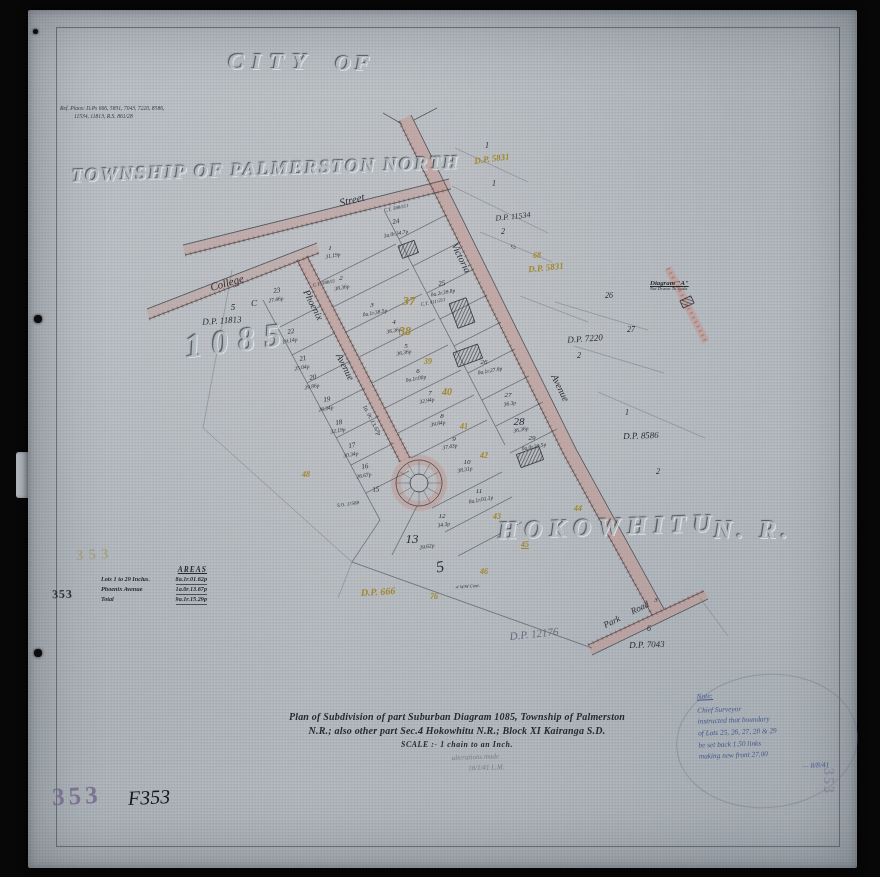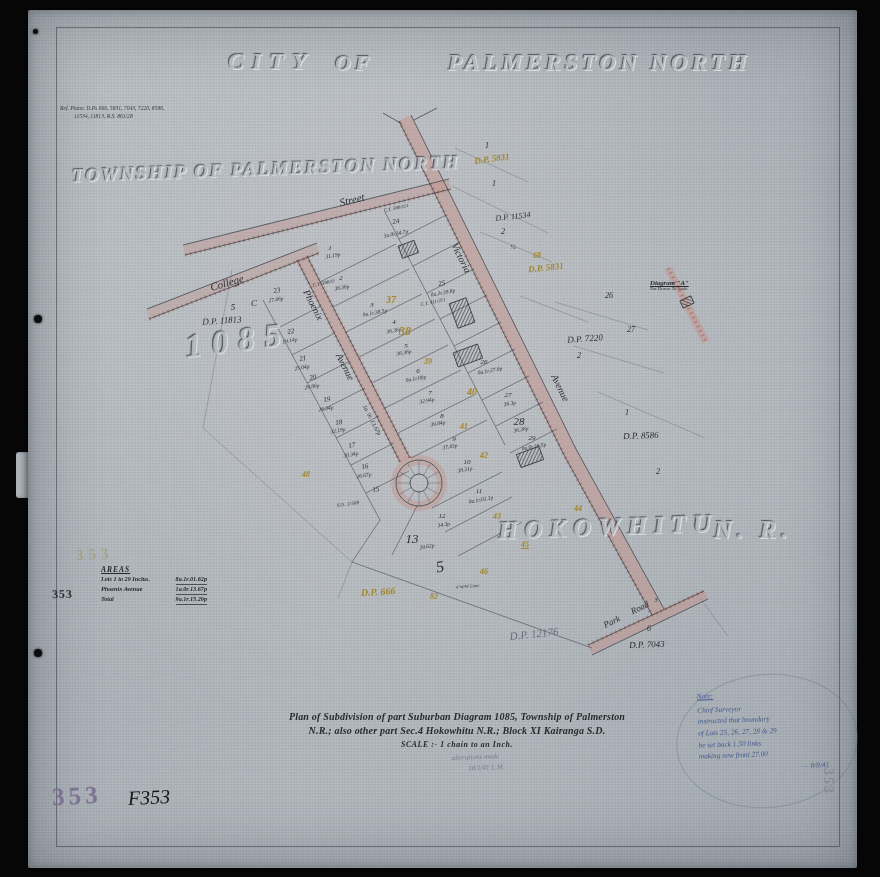--- a/index.html
+++ b/index.html
@@ -27,21 +27,21 @@
   .lab{position:absolute;white-space:nowrap;font-family:"Liberation Serif",serif;font-style:italic;line-height:1;}
   .ink{color:#2c2f35;}
   .yel{color:#a3872c;font-weight:bold;}
   .pen{color:rgba(72,82,100,.72);}
   .emboss{position:absolute;white-space:nowrap;font-family:"Liberation Serif",serif;font-style:italic;font-weight:bold;
     color:rgba(178,184,190,.95);
     text-shadow:1px 1px 0 rgba(228,232,235,.8), -1px -1px 1px rgba(55,60,66,.8);}
   .refnote{position:absolute;left:60px;top:104px;font-size:5.6px;font-style:italic;color:#3a3e44;line-height:1.5;}
   .refnote .l2{margin-left:14px;}
   .areas{position:absolute;left:101px;top:565px;width:106px;color:#26292e;font-style:italic;font-weight:bold;}
-  .areas-title{text-align:left;font-size:7.5px;text-decoration:underline;letter-spacing:1px;margin-bottom:1px;}
+  .areas-title{text-align:right;font-size:7.5px;text-decoration:underline;letter-spacing:1px;margin-bottom:1px;}
   .areas-row{display:flex;justify-content:space-between;font-size:6.2px;line-height:1.45;}
   .areas-val{border-bottom:.5px solid rgba(50,55,62,.8);}
   .titleblock{position:absolute;left:268px;top:710px;width:378px;text-align:center;color:#26292e;
     font-style:italic;font-weight:bold;}
   .tb-line{font-size:10px;line-height:1.35;letter-spacing:.2px;}
   .tb-surveyed{font-size:11px;margin-top:9px;word-spacing:5px;}
   .tb-scale{font-size:7.8px;margin-top:3px;letter-spacing:.6px;}
   .ellipse{position:absolute;left:676px;top:674px;width:180px;height:132px;border:1px solid rgba(100,110,130,.38);
     border-radius:50%;transform:rotate(-5deg);}
   .bluenote{position:absolute;left:698px;top:688px;width:150px;color:#46598c;font-size:7.3px;font-style:italic;
@@ -191,21 +191,20 @@
       <rect x="400" y="243" width="17" height="13" transform="rotate(-20 408 250)"></rect>
       <rect x="453" y="300" width="18" height="26" transform="rotate(-20 462 313)"></rect>
       <rect x="455" y="348" width="26" height="15" transform="rotate(-20 468 356)"></rect>
       <rect x="518" y="450" width="24" height="14" transform="rotate(-20 530 457)"></rect>
       <rect x="683" y="296" width="8" height="12" transform="rotate(65 687 302)"></rect>
     </g>
   </svg>
 
   <div class="emboss" style="left:228px;top:48px;font-size:24px;letter-spacing:8px;">CITY</div>
   <div class="emboss" style="left:335px;top:50px;font-size:22px;letter-spacing:4px;">OF</div>
-  <div class="emboss" style="left:448px;top:50px;font-size:23px;letter-spacing:4px;">PALMERSTON NORTH</div>
   <div class="emboss" style="left:72px;top:158px;font-size:19px;letter-spacing:2px;transform:rotate(-2deg);">TOWNSHIP OF PALMERSTON NORTH</div>
   <div class="emboss" style="left:185px;top:322px;font-size:33px;letter-spacing:10px;transform:rotate(-7deg);">1085</div>
   <div class="emboss" style="left:498px;top:513px;font-size:25px;letter-spacing:7px;transform:rotate(-2deg);">HOKOWHITU</div>
   <div class="emboss" style="left:714px;top:516px;font-size:25px;letter-spacing:5px;">N. R.</div>
 
   <div class="refnote">
     <div class="l1">Ref. Plans: D.Ps 666, 5831, 7043, 7220, 8586,</div>
     <div class="l2">11534, 11813,  R.S. 861/28</div>
   </div>
 
@@ -298,31 +297,31 @@
       <span class="lab ink" style="left: 412px; top: 538px; font-size: 13px; transform: translate(-50%, -50%) rotate(0deg);">13</span>
       <span class="lab ink" style="left: 427px; top: 547px; font-size: 5.5px; transform: translate(-50%, -50%) rotate(-10deg);">29.62p</span>
       <span class="lab ink" style="left: 484px; top: 362px; font-size: 7px; transform: translate(-50%, -50%) rotate(0deg);">26</span>
       <span class="lab ink" style="left: 490px; top: 371px; font-size: 5.5px; transform: translate(-50%, -50%) rotate(-10deg);">0a.1r.27.9p</span>
       <span class="lab ink" style="left: 508px; top: 395px; font-size: 7px; transform: translate(-50%, -50%) rotate(0deg);">27</span>
       <span class="lab ink" style="left: 510px; top: 404px; font-size: 5.5px; transform: translate(-50%, -50%) rotate(-10deg);">36.3p</span>
       <span class="lab ink" style="left: 519px; top: 421px; font-size: 11px; transform: translate(-50%, -50%) rotate(0deg);">28</span>
       <span class="lab ink" style="left: 521px; top: 430px; font-size: 5.5px; transform: translate(-50%, -50%) rotate(-10deg);">36.36p</span>
       <span class="lab ink" style="left: 532px; top: 438px; font-size: 7px; transform: translate(-50%, -50%) rotate(0deg);">29</span>
       <span class="lab ink" style="left: 534px; top: 447px; font-size: 5.5px; transform: translate(-50%, -50%) rotate(-10deg);">0a.0r.39.5p</span>
-      <span class="lab yel" style="left: 391px; top: 300px; font-size: 10px; transform: translate(-50%, -50%) rotate(0deg); text-align: center;">37</span>
+      <span class="lab yel" style="left: 409px; top: 300px; font-size: 13px; transform: translate(-50%, -50%) rotate(0deg); text-align: center;">37</span>
       <span class="lab yel" style="left: 405px; top: 331px; font-size: 12px; transform: translate(-50%, -50%) rotate(0deg);">38</span>
       <span class="lab yel" style="left: 428px; top: 362px; font-size: 8px; transform: translate(-50%, -50%) rotate(0deg);">39</span>
-      <span class="lab yel" style="left: 447px; top: 392px; font-size: 10px; transform: translate(-50%, -50%) rotate(0deg); margin-left: 25px;">40</span>
+      <span class="lab yel" style="left: 447px; top: 392px; font-size: 10px; transform: translate(-50%, -50%) rotate(0deg);">40</span>
       <span class="lab yel" style="left: 464px; top: 427px; font-size: 8px; transform: translate(-50%, -50%) rotate(0deg);">41</span>
       <span class="lab yel" style="left: 484px; top: 456px; font-size: 8px; transform: translate(-50%, -50%) rotate(0deg);">42</span>
       <span class="lab yel" style="left: 497px; top: 517px; font-size: 8px; transform: translate(-50%, -50%) rotate(0deg);">43</span>
       <span class="lab yel" style="left: 578px; top: 509px; font-size: 8px; transform: translate(-50%, -50%) rotate(0deg);">44</span>
       <span class="lab yel" style="left: 525px; top: 545px; font-size: 8px; transform: translate(-50%, -50%) rotate(0deg); text-decoration: underline;">45</span>
       <span class="lab yel" style="left: 484px; top: 572px; font-size: 8px; transform: translate(-50%, -50%) rotate(0deg);">46</span>
-      <span class="lab yel" style="left: 434px; top: 597px; font-size: 8px; transform: translate(-50%, -50%) rotate(0deg);">82</span>
+      <span class="lab yel" style="left: 434px; top: 597px; font-size: 8px; transform: translate(-50%, -50%) rotate(0deg);">76</span>
       <span class="lab yel" style="left: 306px; top: 475px; font-size: 8px; transform: translate(-50%, -50%) rotate(0deg);">48</span>
       <span class="lab ink" style="left: 440px; top: 567px; font-size: 16px; transform: translate(-50%, -50%) rotate(-10deg);">5</span>
       <span class="lab ink" style="left: 348px; top: 504px; font-size: 5px; transform: translate(-50%, -50%) rotate(-8deg);">S.O. 17588</span>
       <span class="lab ink" style="left: 468px; top: 587px; font-size: 4.5px; transform: translate(-50%, -50%) rotate(-5deg);">4' W/W Conc.</span>
     </div>
 
   <div class="areas">
     <div class="areas-title">AREAS</div>
     <div id="areas-rows">
         <div class="areas-row">

